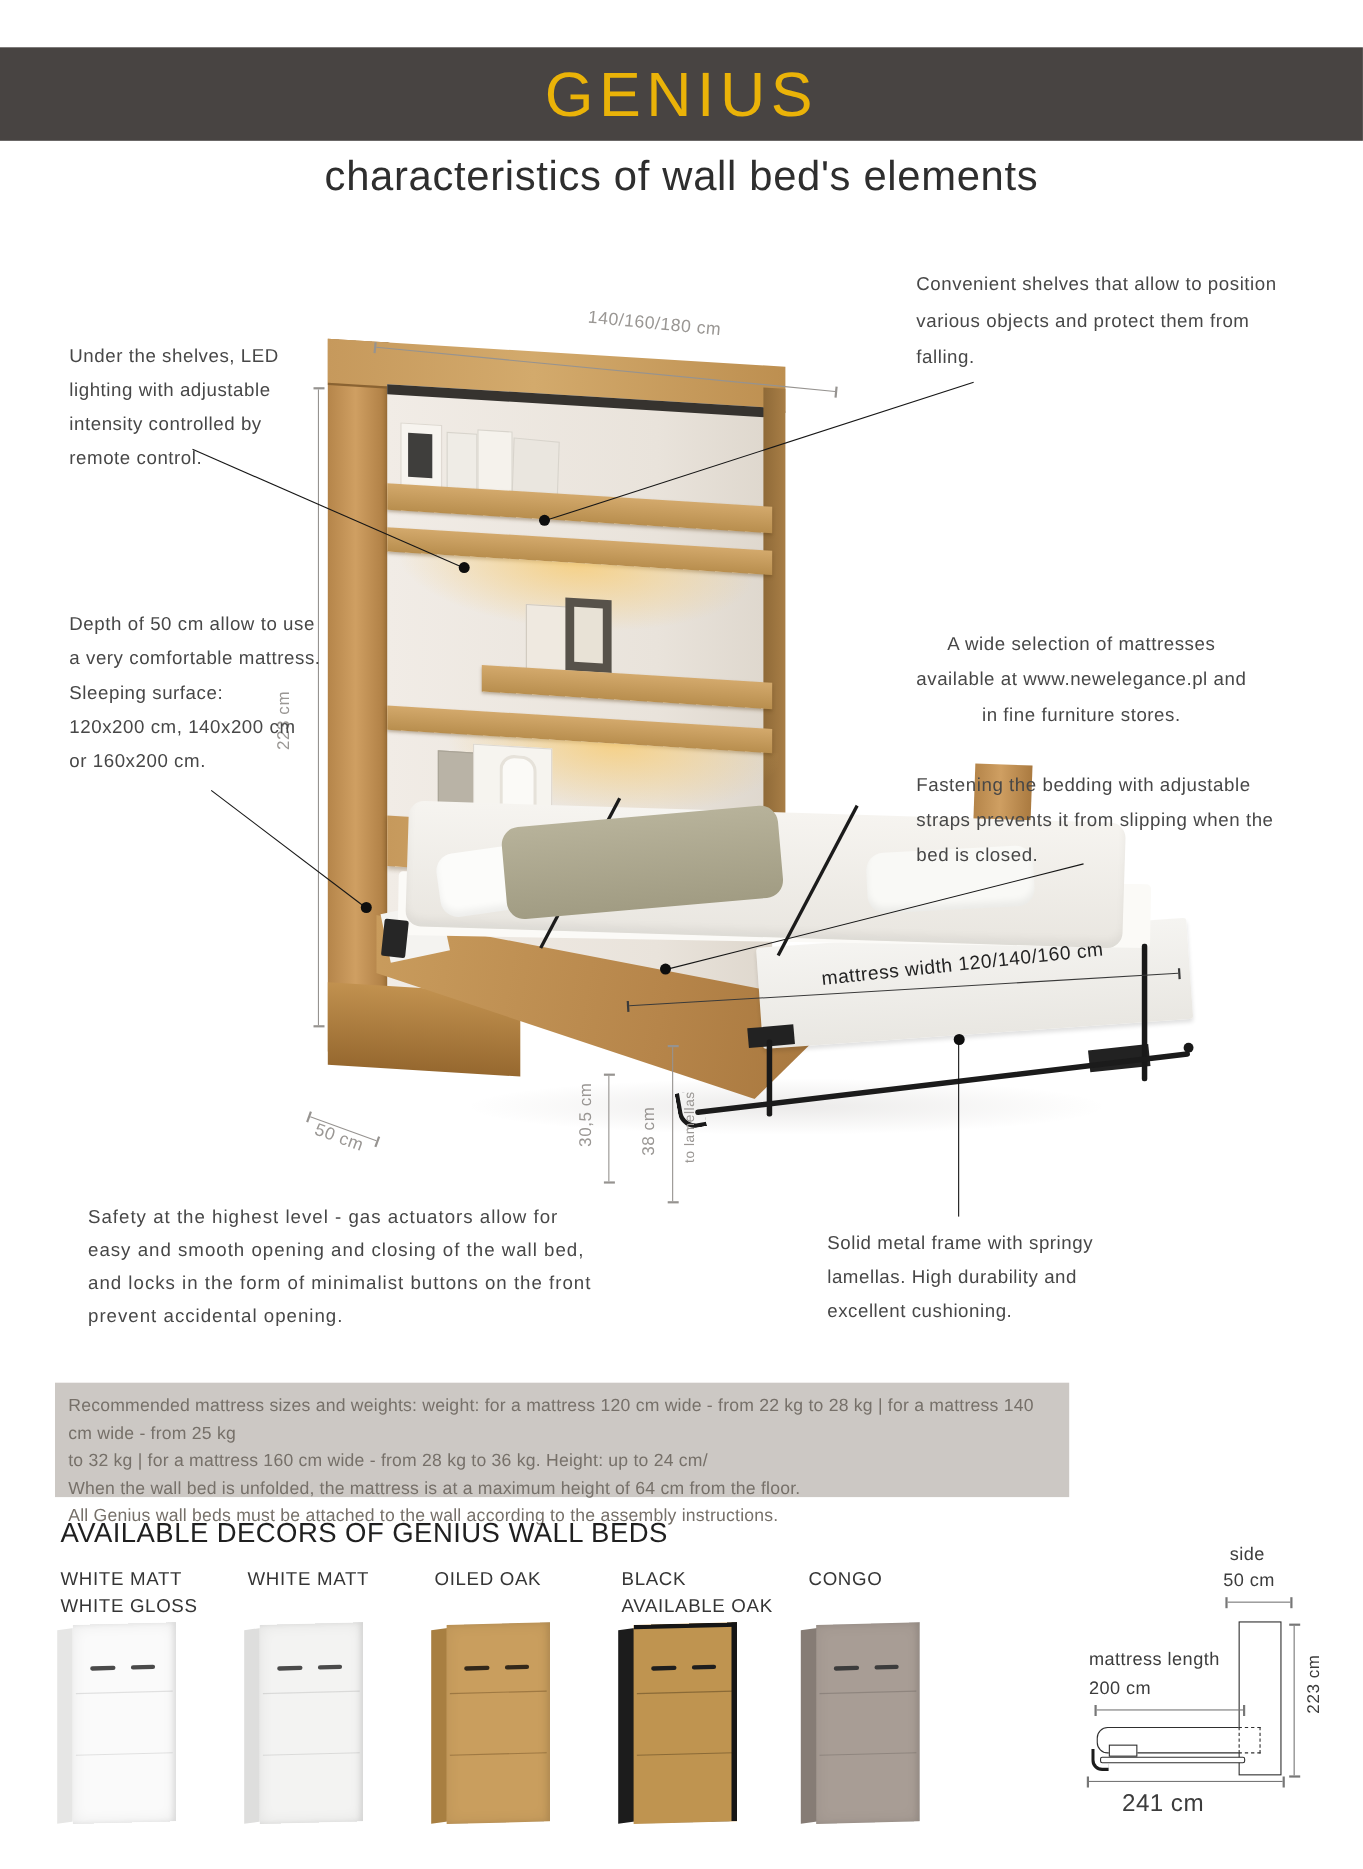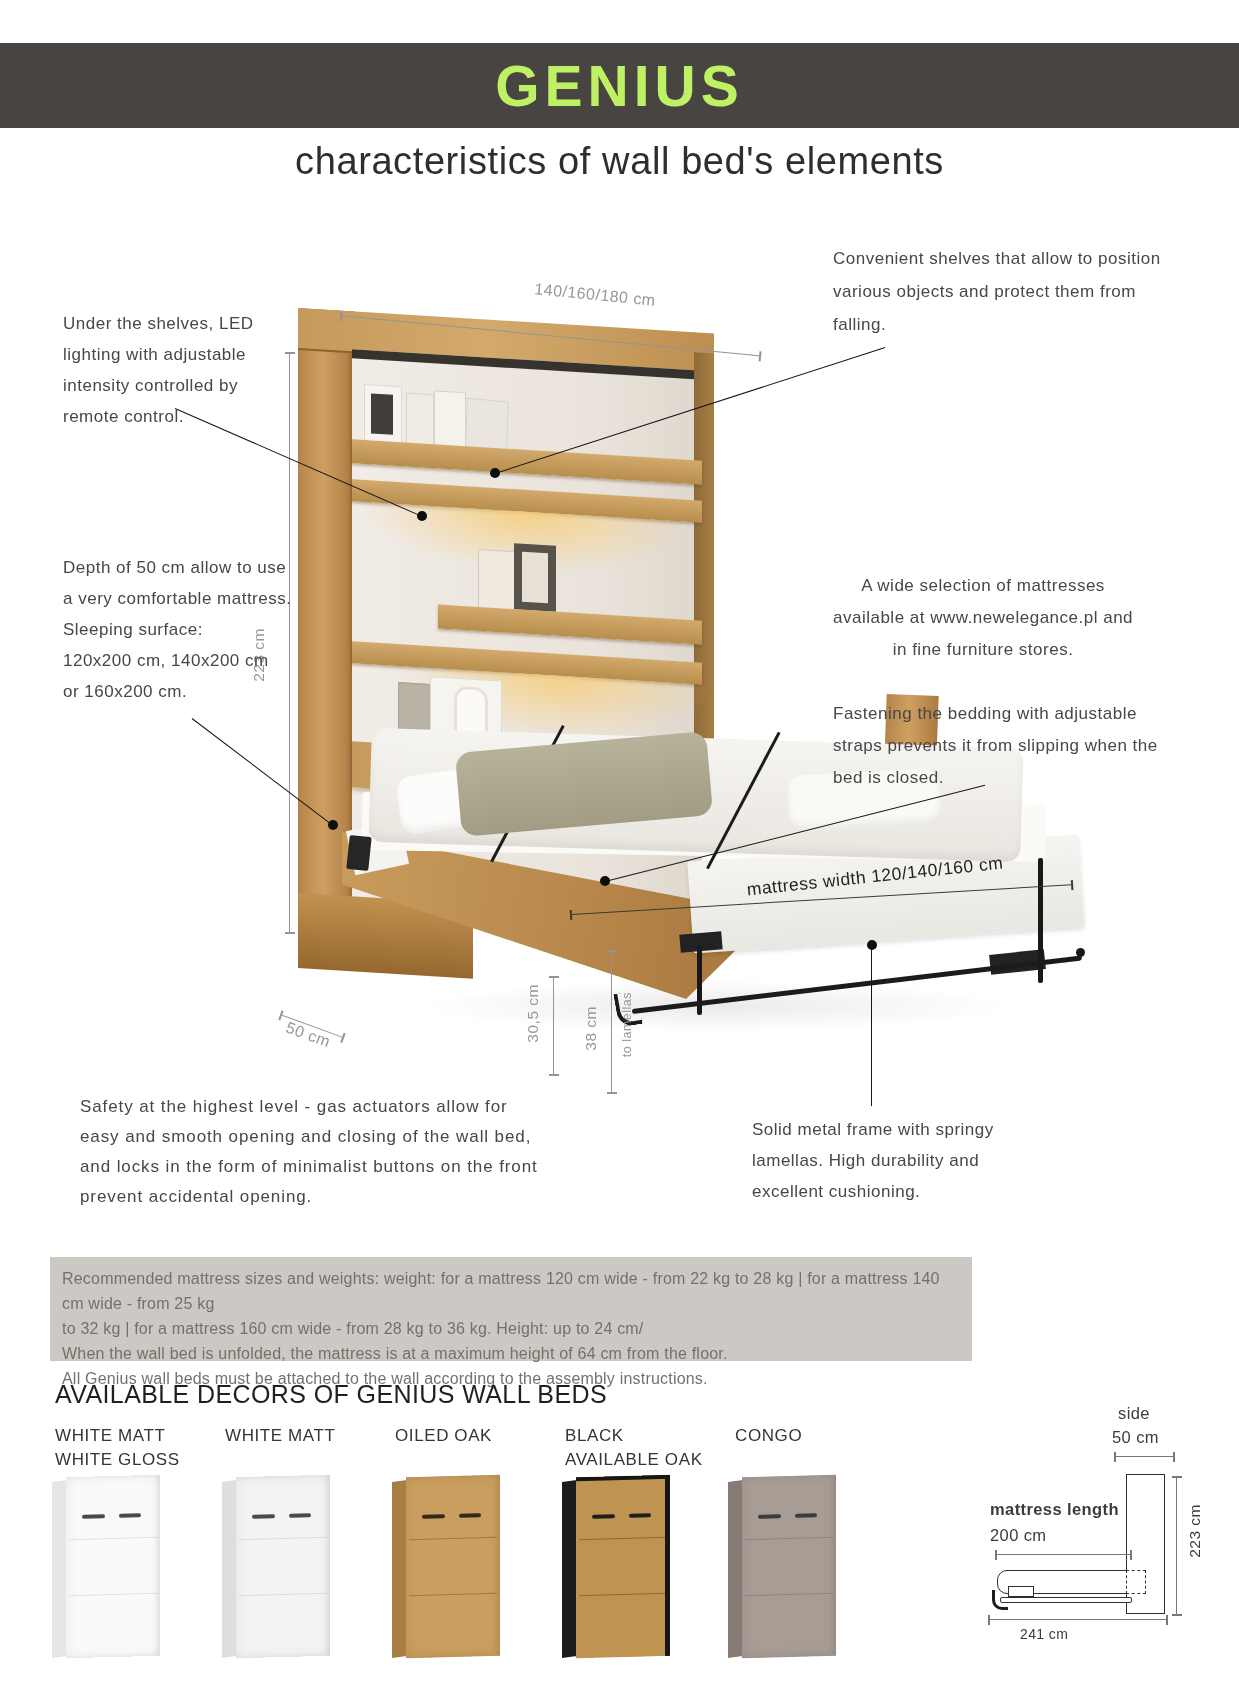--- a/index.html
+++ b/index.html
@@ -1,21 +1,21 @@
 <!DOCTYPE html>
 <html style="--header-bg: #484442; --info-bg: #ccc8c4;"><head>
 <meta charset="utf-8">
 <style>
   html,body{margin:0;padding:0;background:#fff;}
   .page{position:relative;width:1239px;height:1699px;background:#ffffff;overflow:hidden;
         font-family:"Liberation Sans",sans-serif;color:#3c3c3c;}
   
   .bar{position:absolute;left:0;width:100%;background:var(--header-bg,#484442);}
   .header{top:43px;height:85px;display:flex;align-items:center;justify-content:center;}
-  .header .title{color:#bef264;font-size:57px;font-weight:700;letter-spacing:5px;}
+  .header .title{color:#eab308;font-size:57px;font-weight:400;letter-spacing:5px;}
   .footer{top:1662px;height:37px;}
   .footer .url{position:absolute;left:0;width:100%;top:8px;text-align:center;color:#edebe9;font-size:16px;letter-spacing:0.4px;}
   .footer .pageno{position:absolute;right:38px;top:6px;color:#dbd9d7;font-size:19px;}
   .subtitle{position:absolute;left:0;top:140px;width:100%;text-align:center;font-size:38px;color:#2e2e2e;letter-spacing:0.6px;}
   
   .ann{position:absolute;font-size:17px;line-height:31px;color:#474747;letter-spacing:0.5px;white-space:pre-line;}
   
   .dimh{position:absolute;height:10px;border-left:2px solid var(--c,#969390);border-right:2px solid var(--c,#969390);transform-origin:left center;}
   .dimh::before{content:"";position:absolute;left:0;right:0;top:4px;border-top:1.4px solid var(--c,#969390);}
   .dimv{position:absolute;width:10px;border-top:2px solid var(--c,#969390);border-bottom:2px solid var(--c,#969390);}
@@ -242,26 +242,26 @@
     </div>
   </div>
 
   <div>
     <div class="sd-label" style="left:1118px;top:1404px;width:70px;">side</div>
     <div class="sd-label" style="left:1112px;top:1428px;width:80px;">50 cm</div>
     <div class="dimh" style="left:1114px;top:1452px;width:57px;--c:#777;"></div>
     <div class="outline" style="left:1126px;top:1474px;width:37px;height:138px;"></div>
     <div class="dimv" style="left:1172px;top:1476px;height:136px;--c:#777;"></div>
     <div class="vlabel" style="left:1186px;top:1504px;color:#3c3c3c;">223 cm</div>
-    <div class="sd-label" style="left:990px;top:1500px;width:140px;font-weight:bold;">mattress length</div>
+    <div class="sd-label" style="left:990px;top:1500px;width:140px;">mattress length</div>
     <div class="sd-label" style="left:990px;top:1526px;width:140px;">200 cm</div>
     <div class="dimh" style="left:995px;top:1550px;width:133px;--c:#777;"></div>
     <div class="outline" style="left:997px;top:1570px;width:136px;height:22px;border-radius:10px;"></div>
     <div class="abs" style="left:1126px;top:1570px;width:18px;height:22px;border:1.4px dashed #2f2f2f;background:#fff;"></div>
     <div class="abs" style="left:1008px;top:1586px;width:24px;height:9px;border:1.3px solid #2f2f2f;background:#fff;"></div>
     <div class="outline" style="left:1000px;top:1597px;width:130px;height:4px;border-radius:2px;border-width:1.3px;"></div>
     <div class="abs" style="left:992px;top:1590px;width:13px;height:17px;border-left:3px solid #1c1c1c;border-bottom:3px solid #1c1c1c;border-bottom-left-radius:10px;"></div>
     <div class="dimh" style="left:988px;top:1615px;width:176px;--c:#777;"></div>
-    <div class="sd-label" style="left:1020px;top:1626px;width:130px;font-size:14px;">241 cm</div>
+    <div class="sd-label" style="left:1020px;top:1626px;width:130px;font-size:22px;">241 cm</div>
   </div>
 
 
 </div>
 
 </body></html>

